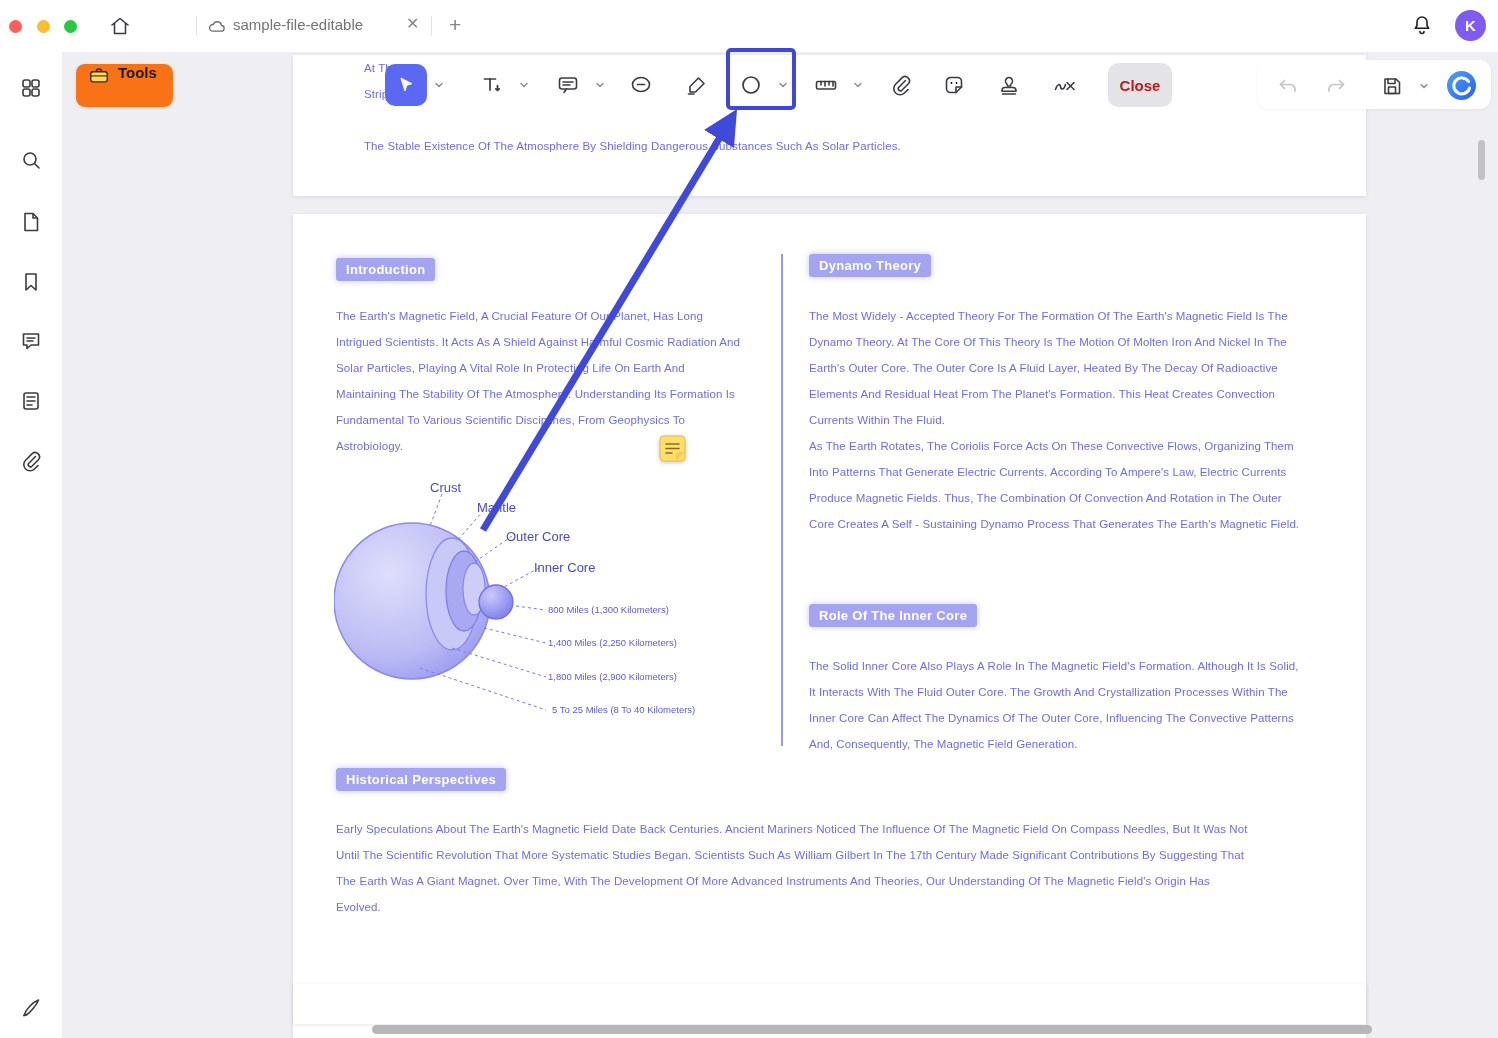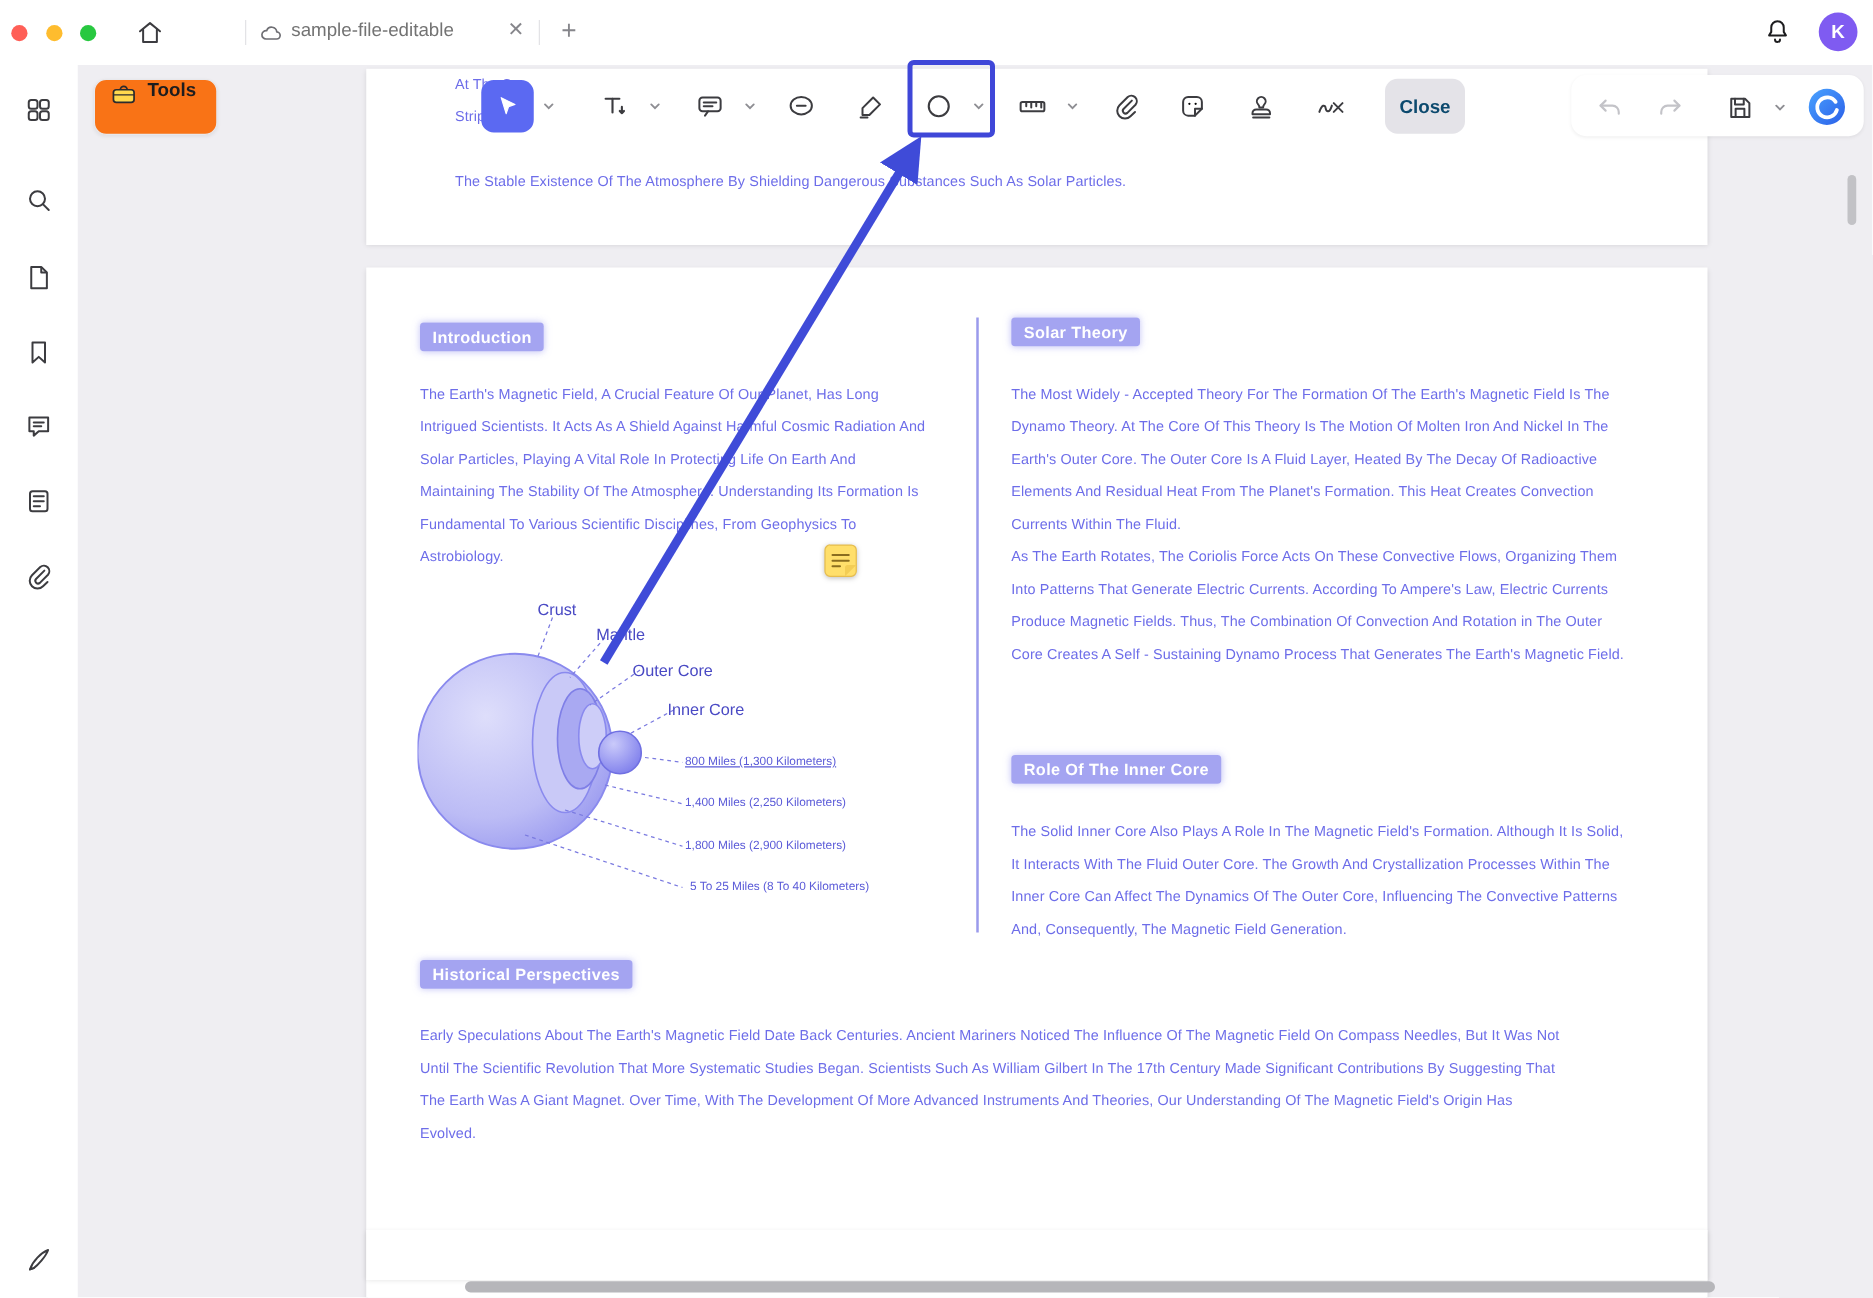--- a/index.html
+++ b/index.html
@@ -55,21 +55,21 @@
   .tools-btn { position:absolute; left:75px; top:11px; height:45px; padding:0 16px 0 12px; background:#f97316;
                border:1px solid #e8e8ec; border-radius:10px; box-shadow:0 1px 3px rgba(0,0,0,0.06);
                display:flex; align-items:flex-start; gap:8px; cursor:pointer; }
   .tools-btn span { font-size:15px; font-weight:600; color:#1d1d1f; }
   .tbtn { position:absolute; top:21px; width:24px; height:24px; border:none; background:none; cursor:pointer; padding:0; }
   .tbtn svg { stroke:#3c3c40; display:block; }
   .tool-active { position:absolute; left:385px; top:12px; width:42px; height:42px; background:#5b69f2;
                  border:none; border-radius:10px; cursor:pointer; display:flex; align-items:center; justify-content:center; }
   .chev { position:absolute; top:27px; width:12px; height:12px; cursor:pointer; }
   .close-btn { position:absolute; left:1108px; top:11px; width:64px; height:44px; background:#e4e3e8;
-               border:none; border-radius:10px; font-size:15px; font-weight:600; color:#0c4a6e;
+               border:none; border-radius:10px; font-size:15px; font-weight:600; color:#b91c1c;
                cursor:pointer; font-family:"Liberation Sans", sans-serif; }
   .right-panel { position:absolute; left:1257px; top:8px; width:234px; height:49px; background:#ffffff;
                  border-radius:12px; box-shadow:0 1px 3px rgba(0,0,0,0.06); }
   .gray-ico svg { stroke:#c3c3c8; }
 
   
   .tool-highlight { position:absolute; left:726px; top:48px; width:70px; height:62px;
                     border:4px solid #3f47d8; border-radius:5px; z-index:30; pointer-events:none; }
   .arrow-overlay { position:absolute; top:0; left:0; width:1498px; height:1038px; z-index:29; pointer-events:none; }
 
@@ -121,39 +121,39 @@
           <line x1="182" y1="130" x2="212" y2="134"></line>
           <line x1="150" y1="152" x2="212" y2="167"></line>
           <line x1="118" y1="172" x2="212" y2="201"></line>
           <line x1="86" y1="192" x2="212" y2="234"></line>
         </g>
       </svg>
       <span class="dg-label" style="left:96px;  top:4px;">Crust</span>
       <span class="dg-label" style="left:143px; top:24px;">Mantle</span>
       <span class="dg-label" style="left:172px; top:53px;">Outer Core</span>
       <span class="dg-label" style="left:200px; top:84px;">Inner Core</span>
-      <span class="dg-measure" style="left:214px; top:128px;text-decoration:underline;">800 Miles (1,300 Kilometers)</span>
+      <span class="dg-measure" style="left:214px; top:128px;">800 Miles (1,300 Kilometers)</span>
       <span class="dg-measure" style="left:214px; top:161px;">1,400 Miles (2,250 Kilometers)</span>
       <span class="dg-measure" style="left:214px; top:195px;">1,800 Miles (2,900 Kilometers)</span>
       <span class="dg-measure" style="left:218px; top:228px;">5 To 25 Miles (8 To 40 Kilometers)</span>
     </div>
 
     <svg class="note-icon" viewBox="0 0 27 27">
       <rect x="1" y="1" width="25" height="25" rx="4" fill="#ffdf6b" stroke="#e6bd4e" stroke-width="1"></rect>
       <path d="M26 17 L17 26 L17 19 a2 2 0 0 1 2-2 Z" fill="#f3cd55"></path>
       <g stroke="#8a6d1f" stroke-width="1.6" stroke-linecap="round">
         <line x1="7" y1="9" x2="20" y2="9"></line>
         <line x1="7" y1="13.5" x2="20" y2="13.5"></line>
         <line x1="7" y1="18" x2="13" y2="18"></line>
       </g>
     </svg>
 
     <div class="col-divider"></div>
 
-    <span class="badge" style="left:516px; top:40px;">Solar Theory</span>
+    <span class="badge" style="left:516px; top:40px;">Dynamo Theory</span>
     <div class="doc-text" style="left:516px; top:89px;  width:494px;">The Most Widely - Accepted Theory For The Formation Of The Earth's Magnetic Field Is The Dynamo Theory. At The Core Of This Theory Is The Motion Of Molten Iron And Nickel In The Earth's Outer Core. The Outer Core Is A Fluid Layer, Heated By The Decay Of Radioactive Elements And Residual Heat From The Planet's Formation. This Heat Creates Convection Currents Within The Fluid.</div>
     <div class="doc-text" style="left:516px; top:219px; width:494px;">As The Earth Rotates, The Coriolis Force Acts On These Convective Flows, Organizing Them Into Patterns That Generate Electric Currents. According To Ampere's Law, Electric Currents Produce Magnetic Fields. Thus, The Combination Of Convection And Rotation in The Outer Core Creates A Self - Sustaining Dynamo Process That Generates The Earth's Magnetic Field.</div>
 
     <span class="badge" style="left:516px; top:390px;">Role Of The Inner Core</span>
     <div class="doc-text" style="left:516px; top:439px; width:494px;">The Solid Inner Core Also Plays A Role In The Magnetic Field's Formation. Although It Is Solid, It Interacts With The Fluid Outer Core. The Growth And Crystallization Processes Within The Inner Core Can Affect The Dynamics Of The Outer Core, Influencing The Convective Patterns And, Consequently, The Magnetic Field Generation.</div>
 
     <span class="badge" style="left:43px; top:554px;">Historical Perspectives</span>
     <div class="doc-text" style="left:43px; top:602px; width:915px;">Early Speculations About The Earth's Magnetic Field Date Back Centuries. Ancient Mariners Noticed The Influence Of The Magnetic Field On Compass Needles, But It Was Not Until The Scientific Revolution That More Systematic Studies Began. Scientists Such As William Gilbert In The 17th Century Made Significant Contributions By Suggesting That The Earth Was A Giant Magnet. Over Time, With The Development Of More Advanced Instruments And Theories, Our Understanding Of The Magnetic Field's Origin Has Evolved.</div>
   </div>
 

